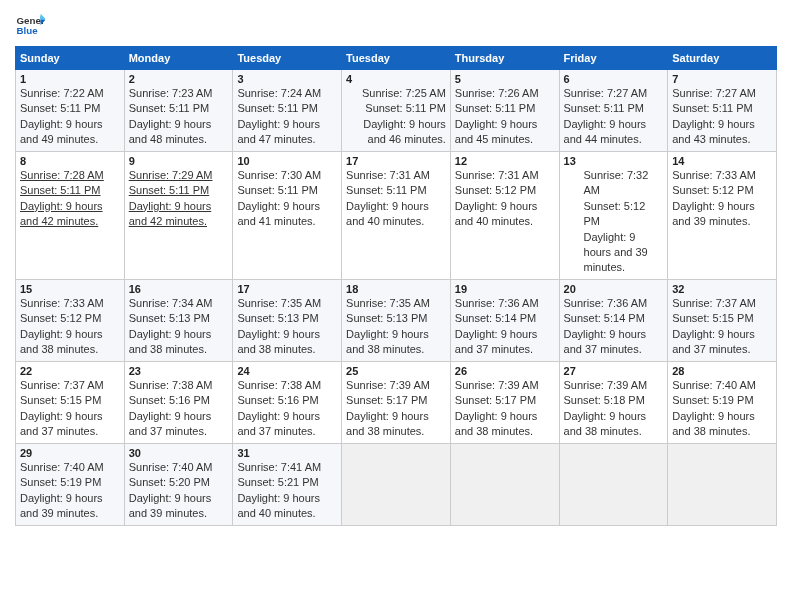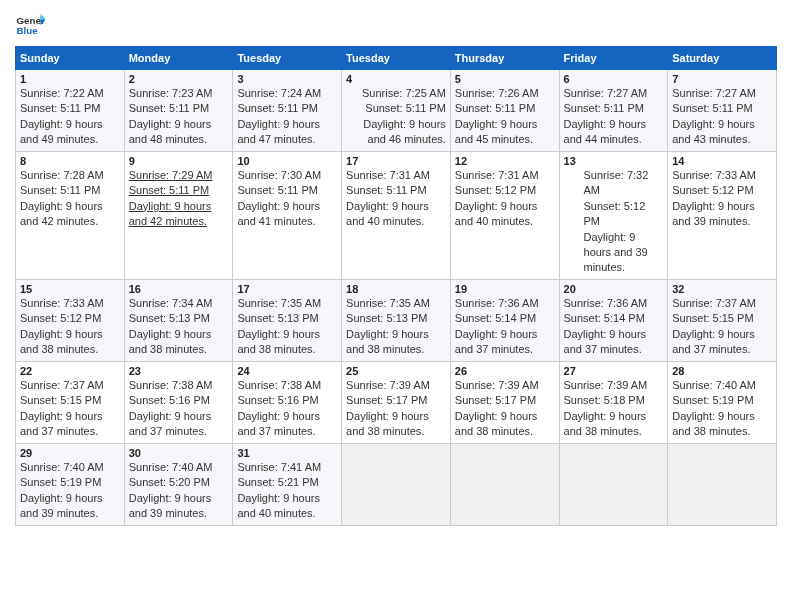--- a/index.html
+++ b/index.html
@@ -170,21 +170,21 @@
           <td>
             <span class="day-num">7</span>
             <div class="day-info" style="white-space: pre-line;">Sunrise: 7:27 AM
 Sunset: 5:11 PM
 Daylight: 9 hours and 43 minutes.</div>
           </td>
         </tr>
         <tr>
           <td>
             <span class="day-num">8</span>
-            <div class="day-info" style="white-space: pre-line;">Sunrise: 7:28 AM
+            <div class="day-info" style="white-space: pre-line; text-decoration: underline;">Sunrise: 7:28 AM
 Sunset: 5:11 PM
 Daylight: 9 hours and 42 minutes.</div>
           </td>
           <td>
             <span class="day-num">9</span>
             <div class="day-info" style="white-space: pre-line; text-decoration: underline;">Sunrise: 7:29 AM
 Sunset: 5:11 PM
 Daylight: 9 hours and 42 minutes.</div>
           </td>
           <td>

